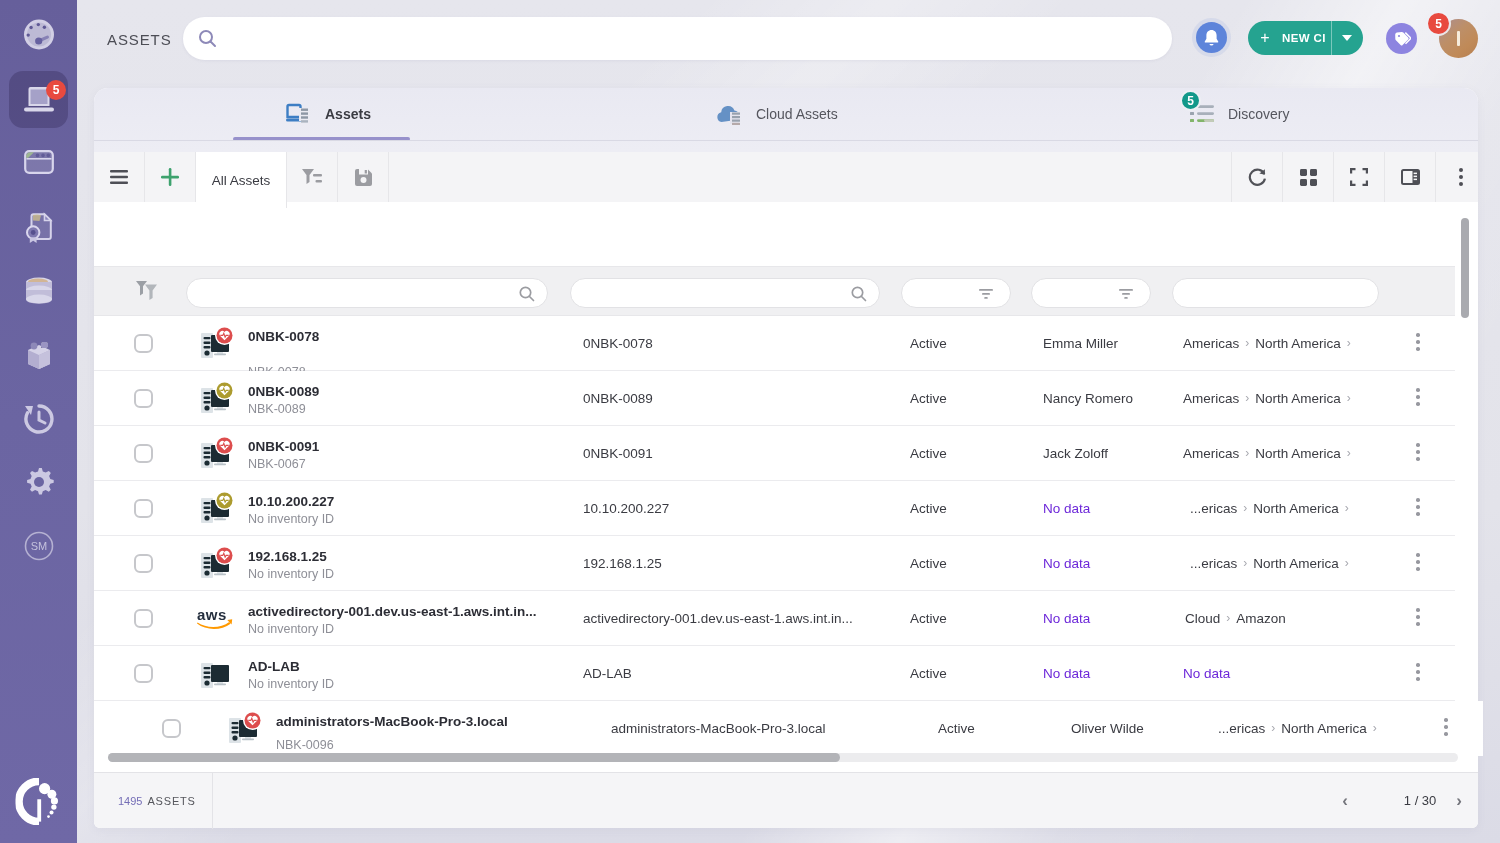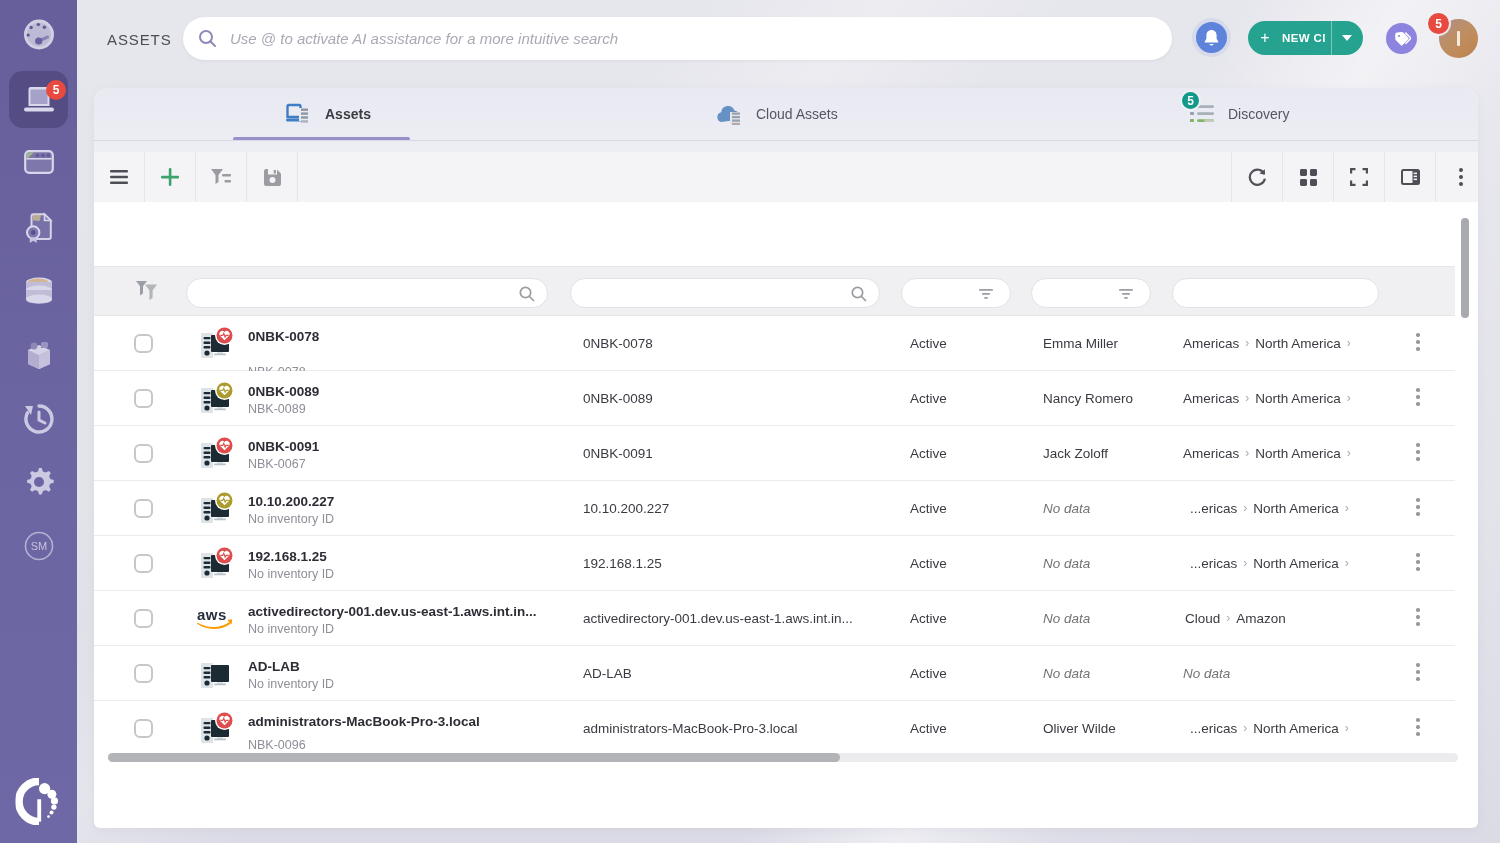--- a/index.html
+++ b/index.html
@@ -99,21 +99,21 @@
   border-top:1px solid #e7e7ea; border-bottom:1px solid #e7e7ea;
 }
 .finput {
   position:absolute; top:11px; height:30px; background:#fff; border:1px solid #e2e2e5; border-radius:15px;
 }
 .row { position:absolute; left:0; width:1361px; height:55px; border-bottom:1px solid #ebebee; background:#fff; }
 .aicon { position:absolute; }
 .row .main { position:absolute; font-size:13.5px; color:#2c2d35; font-weight:bold; white-space:nowrap; }
 .row .sub { position:absolute; font-size:12.5px; color:#8e8f97; white-space:nowrap; }
 .row .cell { position:absolute; font-size:13.5px; color:#3a3b42; white-space:nowrap; }
-.row .nodata { font-style:italic; color:#737373; }
+.row .nodata { color:#6d28d9; }
 .crumb { color:#3a3b42; }
 .crumb .chev { color:#a8a9b0; font-size:12px; margin:0 6px; position:relative; top:-1px; }
 .cb { position:absolute; left:40px; width:19px; height:19px; border:2px solid #c6c7cb; border-radius:6px; background:#fff; }
 .kebab { position:absolute; left:1322px; display:flex; flex-direction:column; gap:3.5px; }
 .kebab i { width:3.5px; height:3.5px; border-radius:50%; background:#97989f; }
 
 .vsb { position:absolute; right:9px; top:130px; width:8px; height:100px; background:#a9aaaf; border-radius:4px; }
 .hsb-track { position:absolute; left:14px; top:665px; width:1350px; height:9px; background:#ececee; border-radius:5px; }
 .hsb { position:absolute; left:0; top:0; width:732px; height:9px; background:#b3b4b8; border-radius:5px; }
 
@@ -260,21 +260,20 @@
   </div>
 </aside>
 
 <div class="topbar">
   <div class="pagetitle">ASSETS</div>
   <div class="search">
     <svg width="19" height="19" viewBox="0 0 19 19">
         <circle cx="8" cy="8" r="6" fill="none" stroke="#8d89b8" stroke-width="2"></circle>
         <line x1="12.5" y1="12.5" x2="17" y2="17" stroke="#8d89b8" stroke-width="2" stroke-linecap="round"></line>
       </svg>
-    <span class="ph">Use @ to activate AI assistance for a more intuitive search</span>
   </div>
   <div class="cbtn bell">
     <svg width="17" height="18" viewBox="0 0 17 18">
         <path d="M8.5 1 C5.4 1 3.4 3.3 3.4 6.2 L3.4 9.8 L1.8 12.4 C1.5 12.9 1.8 13.4 2.4 13.4 L14.6 13.4 C15.2 13.4 15.5 12.9 15.2 12.4 L13.6 9.8 L13.6 6.2 C13.6 3.3 11.6 1 8.5 1 Z" fill="#fff"></path>
         <path d="M6.4 15 A2.2 2.2 0 0 0 10.6 15 Z" fill="#fff"></path>
       </svg>
   </div>
   <div class="newci">
       <span class="plus">+</span>
       <span class="lbl">NEW CI</span>
@@ -347,20 +346,21 @@
           <rect y="5.8" width="18" height="2.4" rx="1" fill="#4e4f56"></rect>
           <rect y="11.6" width="18" height="2.4" rx="1" fill="#4e4f56"></rect>
         </svg>
       </div>
     <div class="tcell w">
         <svg width="18" height="18" viewBox="0 0 18 18">
           <rect x="7.8" y="0" width="2.6" height="18" rx="1.2" fill="#3ea26e"></rect>
           <rect x="0" y="7.8" width="18" height="2.6" rx="1.2" fill="#3ea26e"></rect>
         </svg>
       </div>
+    <div class="allassets">All Assets</div>
     <div class="tcell w">
         <svg width="20" height="16" viewBox="0 0 20 16">
           <path d="M0 0 L12 0 L7.5 6 L7.5 13 L4.5 15 L4.5 6 Z" fill="#9b9ca1"></path>
           <rect x="11" y="5" width="9" height="2.4" rx="1" fill="#9b9ca1"></rect>
           <rect x="13.5" y="11" width="6.5" height="2.4" rx="1" fill="#9b9ca1"></rect>
         </svg>
       </div>
     <div class="tcell w">
         <svg width="17" height="17" viewBox="0 0 17 17">
           <path d="M0 2 Q0 0 2 0 L12.5 0 L17 4.5 L17 15 Q17 17 15 17 L2 17 Q0 17 0 15 Z" fill="#9b9ca1"></path>
@@ -565,21 +565,21 @@
     <div class="cell" style="left:489px; top:20px">AD-LAB</div>
     <div class="cell" style="left:816px; top:20px">Active</div>
     <div class="cell nodata" style="left:949px; top:20px">No data</div>
     <div class="cell nodata" style="left:1089px; top:20px">No data</div>
     <div class="kebab" style="top:17px">
         <i></i>
         <i></i>
         <i></i>
       </div>
   </div>
-  <div class="row" style="top:613px; border-bottom:none;">
+  <div class="row" style="top:613px; border-bottom:none;margin-left:28px;">
     <div class="cb" style="top:18px"></div>
     <span class="aicon" style="left:104px; top:10px"><svg width="36" height="36" viewBox="0 0 36 36">
           <use href="#pc"></use>
           <use href="#hb-red"></use>
         </svg></span>
     <div class="main" style="left:154px; top:13px">administrators-MacBook-Pro-3.local</div>
     <div class="sub" style="left:154px; top:37px">NBK-0096</div>
     <div class="cell" style="left:489px; top:20px">administrators-MacBook-Pro-3.local</div>
     <div class="cell" style="left:816px; top:20px">Active</div>
     <div class="cell" style="left:949px; top:20px">Oliver Wilde</div>
@@ -589,13 +589,22 @@
         <i></i>
         <i></i>
       </div>
   </div>
 
   <div class="vsb"></div>
   <div class="hsb-track">
       <div class="hsb"></div>
     </div>
 
+  <div class="footer">
+    <div class="fcount"><span class="n">1495</span><span class="t">ASSETS</span></div>
+    <div class="fdiv"></div>
+    <div class="fpage">
+      <span class="fchev" style="margin-right:56px">‹</span>
+      <span>1 / 30</span>
+      <span class="fchev" style="margin-left:20px">›</span>
+    </div>
+  </div>
 </div>
 
 </body></html>

